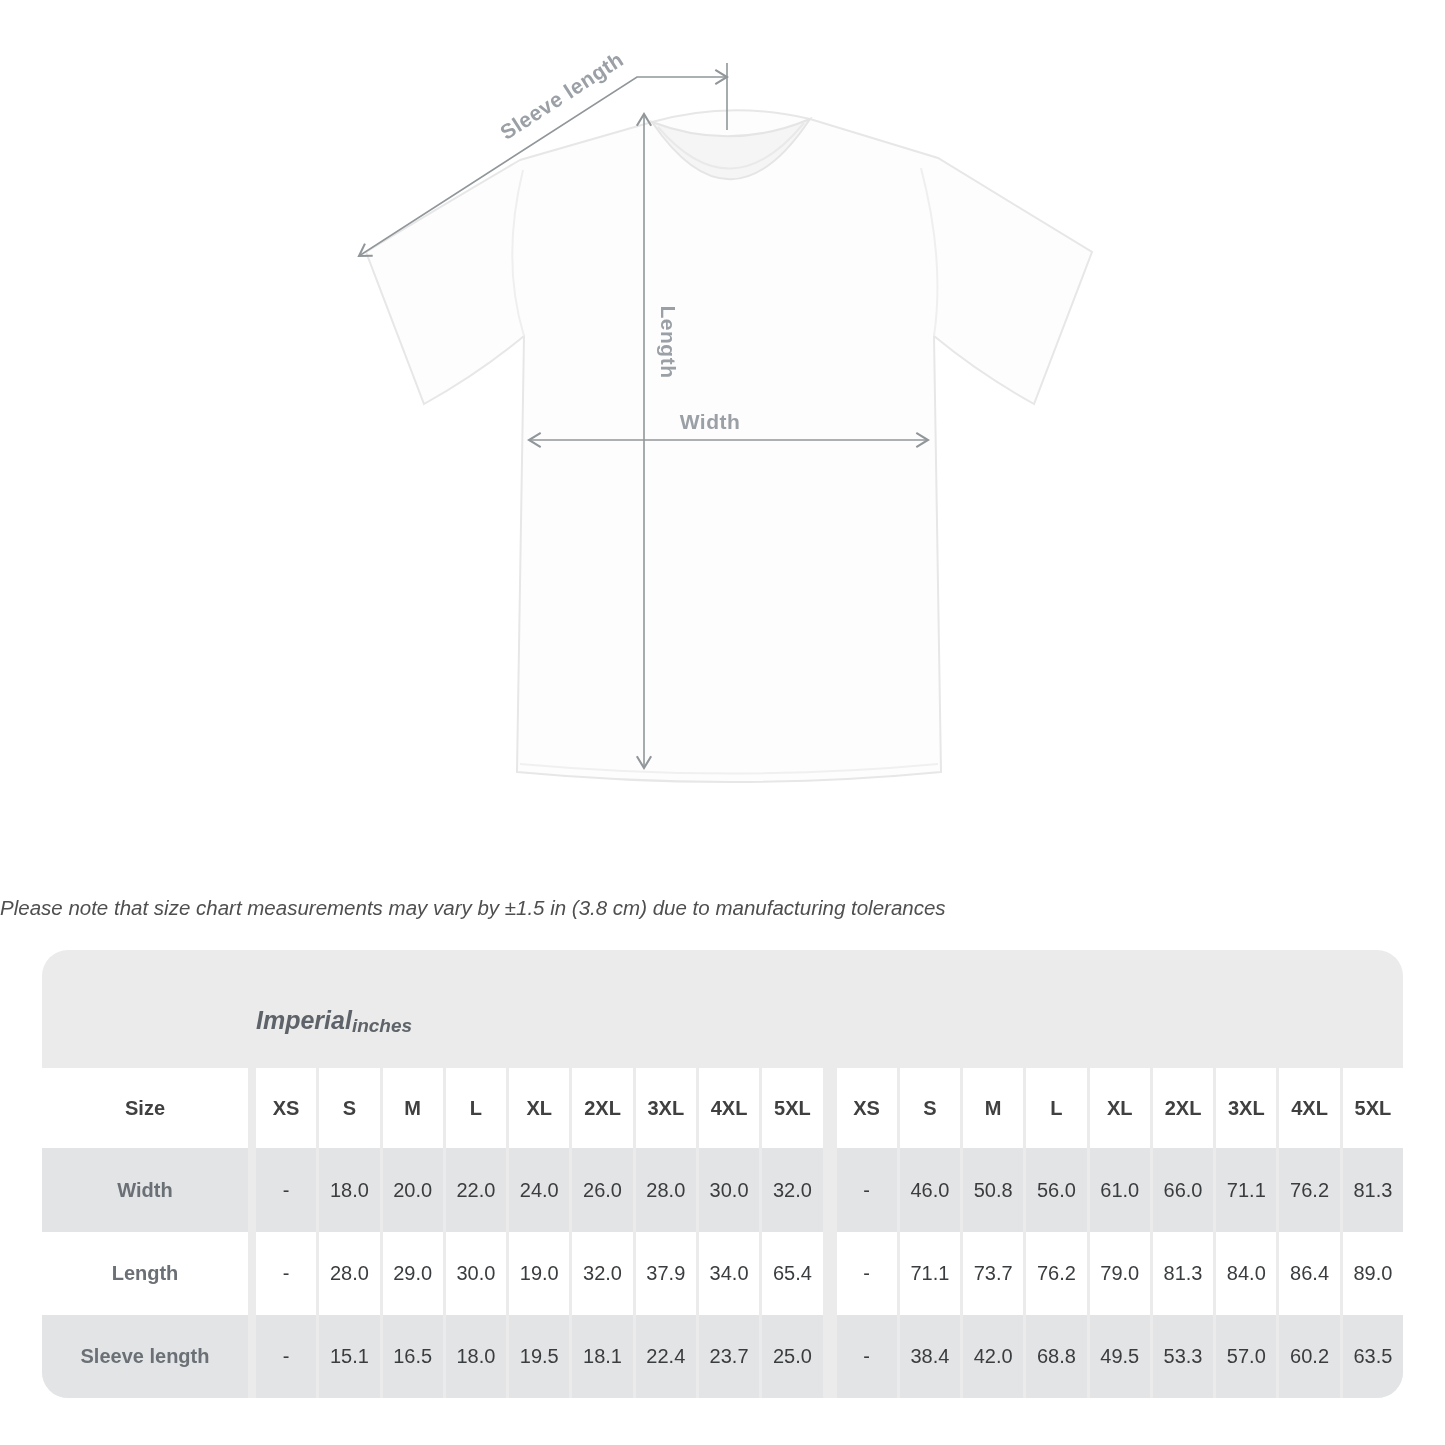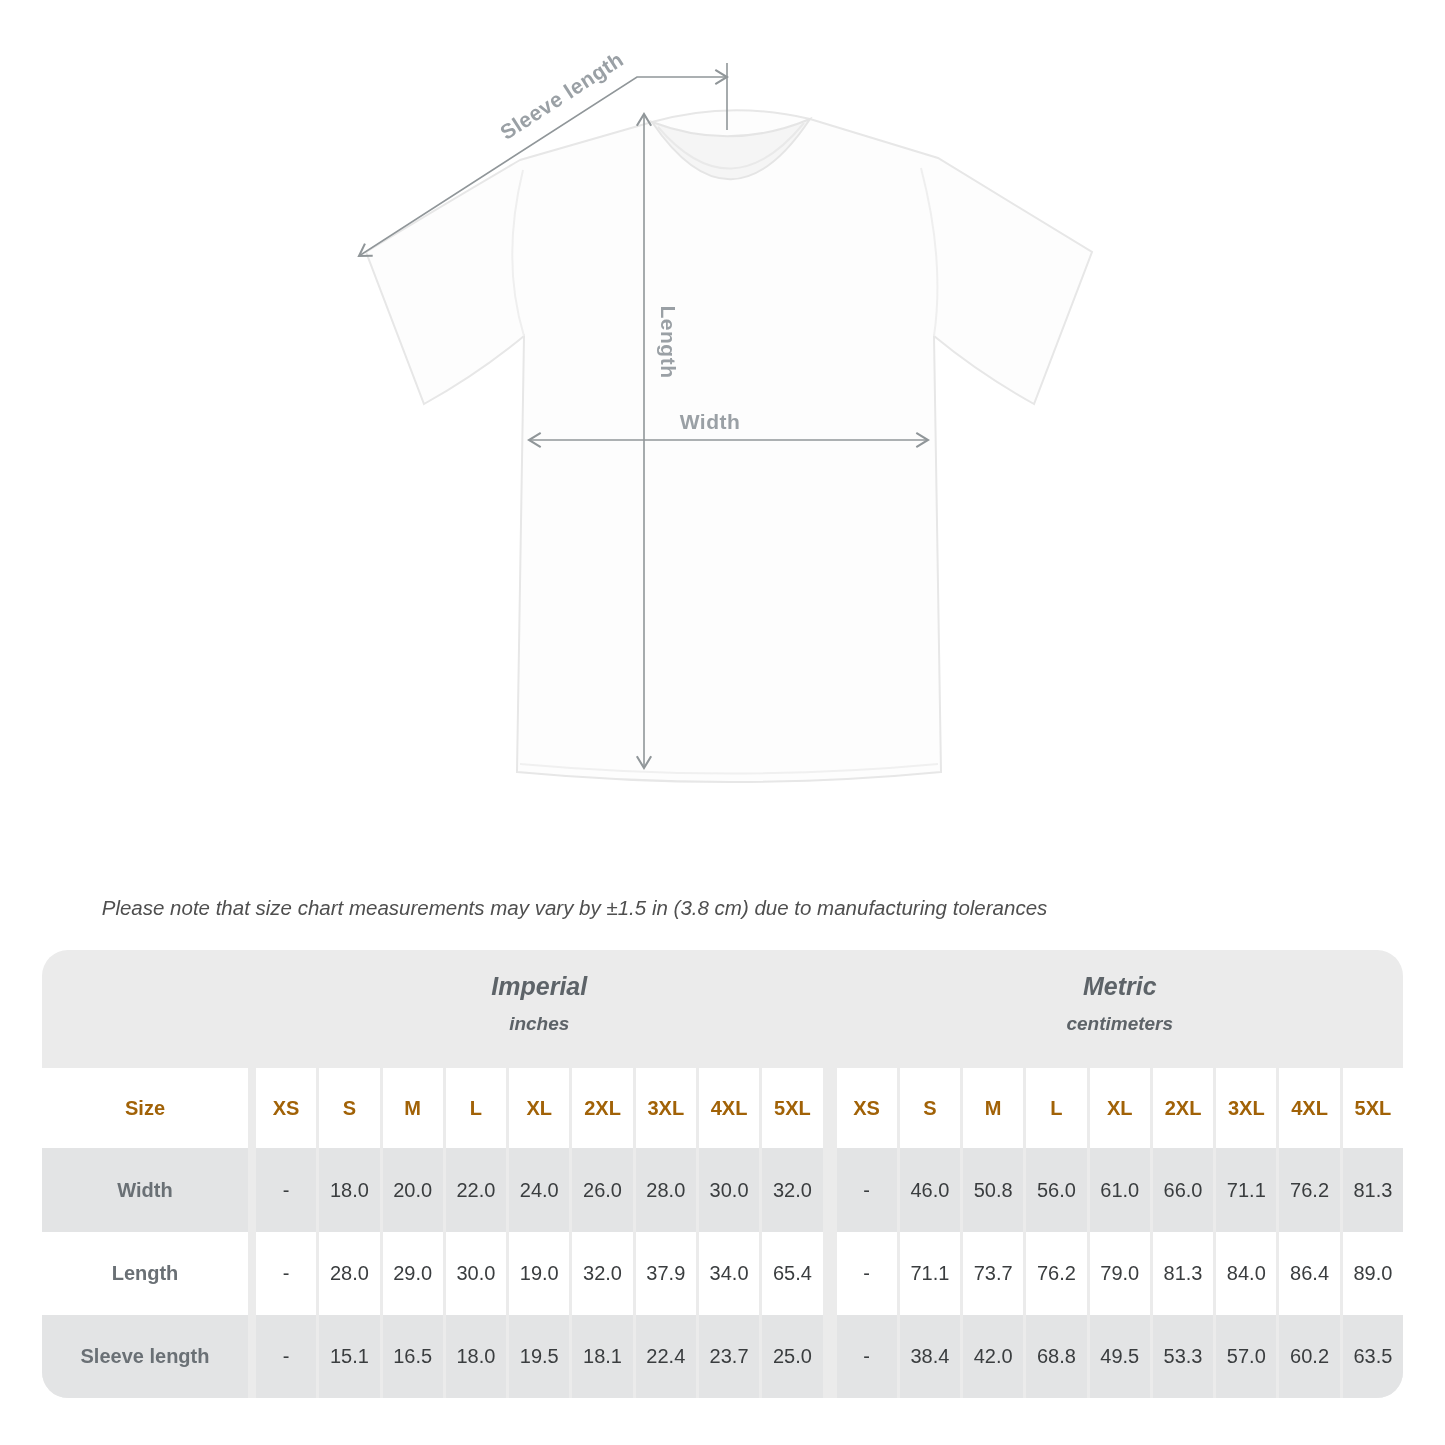--- a/index.html
+++ b/index.html
@@ -18,54 +18,54 @@
   .lbl-sleeve { left:472px; top:84px; width:180px; transform:rotate(-33deg); }
   .lbl-length { left:628px; top:330px; width:80px; transform:rotate(90deg); }
   .lbl-width  { left:660px; top:410px; width:100px; }
 
   
   .title {
     position:absolute; left:0; top:846px; width:1445px; text-align:center;
     font-size:33px; font-weight:bold; color:#313131;
   }
   .subtitle {
-    position:absolute; left:0; top:896px; width:1149px; text-align:center;
+    position:absolute; left:0; top:896px; width:1149px; text-align:left;
     font-size:20.5px; font-style:italic; color:#4f4f4f;
   }
 
   
   .size-table {
     position:absolute; left:42px; top:950px; width:1361px; height:448px;
     background:#ebebeb; border-radius:26px; overflow:hidden;
     display:grid;
     grid-template-columns: 206px 2px repeat(9, 1fr) 8px repeat(9, 1fr);
     grid-template-rows: 118px 80px 84px 83px 83px;
     column-gap:3px; row-gap:0;
   }
   .unit-head {
-    grid-row:1; display:flex; flex-direction:column; align-items:center;
+    grid-row:1; display:flex; align-items:center;
     justify-content:flex-start; padding-top:22px; color:#5d6368;
   }
   .unit-head .u-name { font-size:25px; font-weight:bold; font-style:italic; }
   .unit-head .u-sub  { font-size:19px; font-style:italic; margin-top:12px;font-weight:bold; }
   .uh-imp { grid-column:3 / span 9; }
   .uh-met { grid-column:13 / span 9; }
   .uh-corner { grid-column:1 / span 2; grid-row:1; }
 
   .trow { display:contents; }
   .trow-head > div { grid-row:2; }
   .trow-0 > div { grid-row:3; }
   .trow-1 > div { grid-row:4; }
   .trow-2 > div { grid-row:5; }
 
   .cell { display:flex; align-items:center; justify-content:center; }
   .c-white { background:#ffffff; }
   .c-gray  { background:#e3e4e5; }
   .c-sp    { background:transparent; }
-  .cell.hdr { color:#a16207; font-weight:bold; font-size:20px; }
+  .cell.hdr { color:#404040; font-weight:bold; font-size:20px; }
   .cell.val { color:#3a3d3f; font-size:20px; }
   .cell.rowlbl { color:#6a7075; font-weight:bold; font-size:20px; }
 </style>
 </head>
 <body>
 
 <div class="page">
 
   <div class="diagram">
     <svg width="1445" height="845" viewBox="0 0 1445 845">
@@ -114,24 +114,20 @@
 
   <div class="subtitle">Please note that size chart measurements may vary by ±1.5 in (3.8 cm) due to manufacturing tolerances</div>
 
   <div class="size-table">
 
     <div class="uh-corner c-sp"></div>
     <div class="unit-head uh-imp">
       <div class="u-name">Imperial</div>
       <div class="u-sub">inches</div>
     </div>
-    <div class="unit-head uh-met">
-      <div class="u-name">Metric</div>
-      <div class="u-sub">centimeters</div>
-    </div>
 
     <div class="trow trow-head">
       <div class="cell hdr c-white">Size</div>
       <div class="cell c-sp"></div>
       <div class="cell hdr c-white">XS</div>
       <div class="cell hdr c-white">S</div>
       <div class="cell hdr c-white">M</div>
       <div class="cell hdr c-white">L</div>
       <div class="cell hdr c-white">XL</div>
       <div class="cell hdr c-white">2XL</div>

